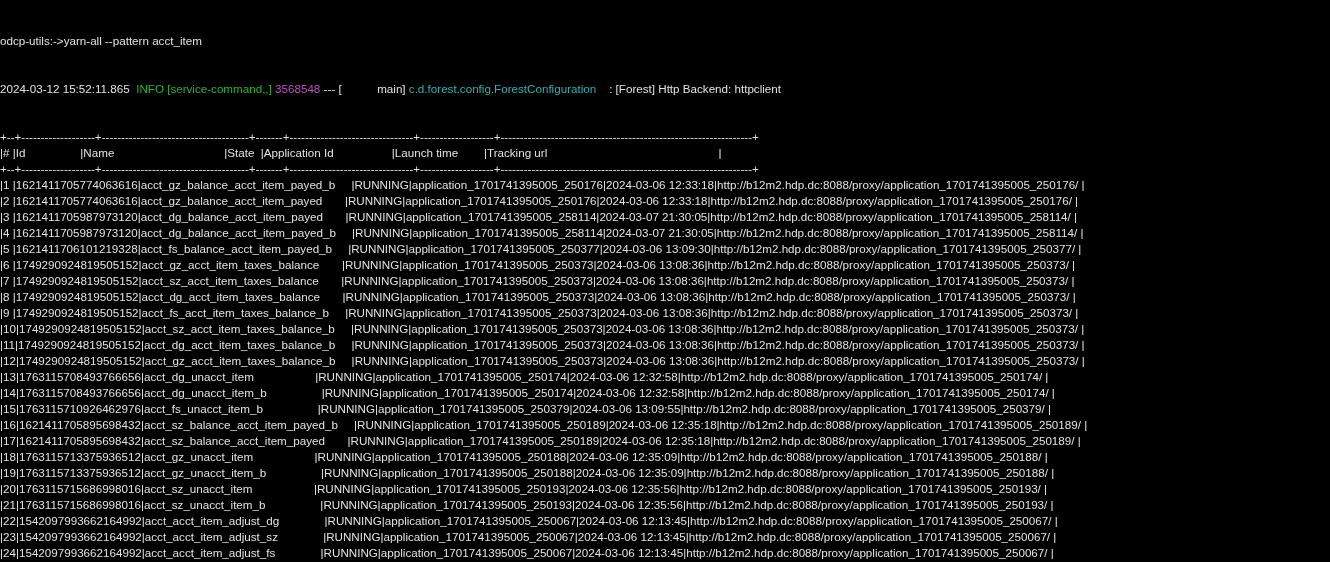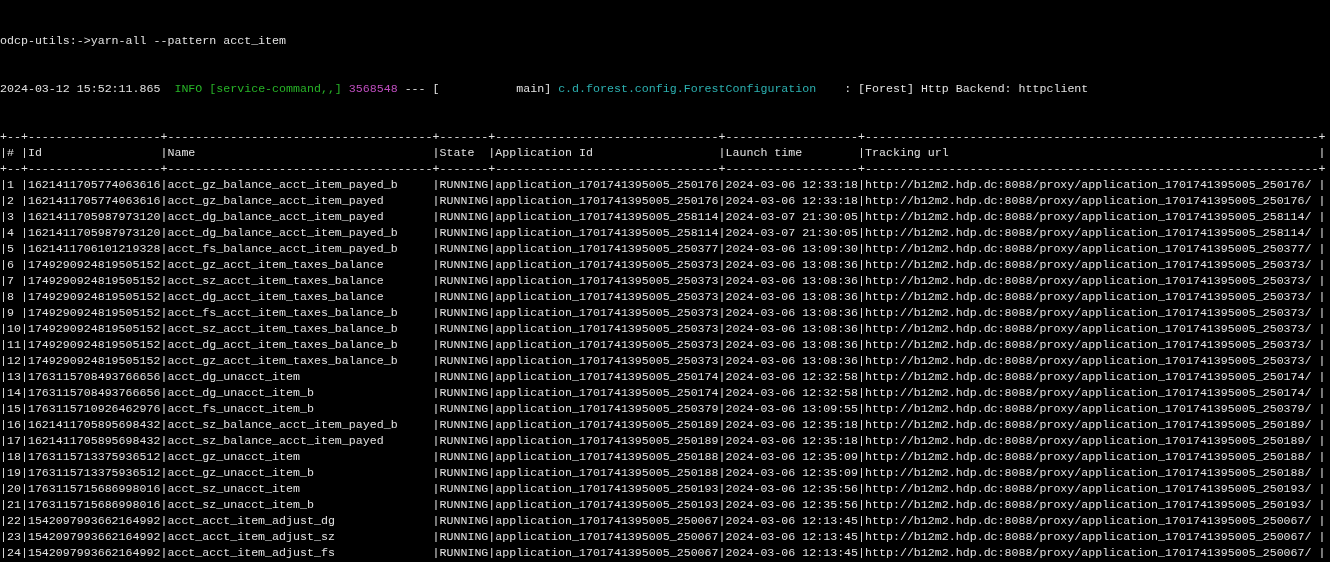--- a/index.html
+++ b/index.html
@@ -11,21 +11,21 @@
     width: 1330px;
     height: 562px;
     overflow: hidden;
   }
   .terminal {
     box-sizing: border-box;
     width: 1330px;
     height: 562px;
     padding: 1px 0 0 0;
     background: #000000;
-    font-family: Liberation Mono, monospace;
+    font-family: Liberation Sans, sans-serif;
     font-size: 11.63px;
     line-height: 16px;
     white-space: pre;
     color: #e2e2e2;
     letter-spacing: 0;
   }
   .line {
     height: 16px;
     white-space: pre;
   }

